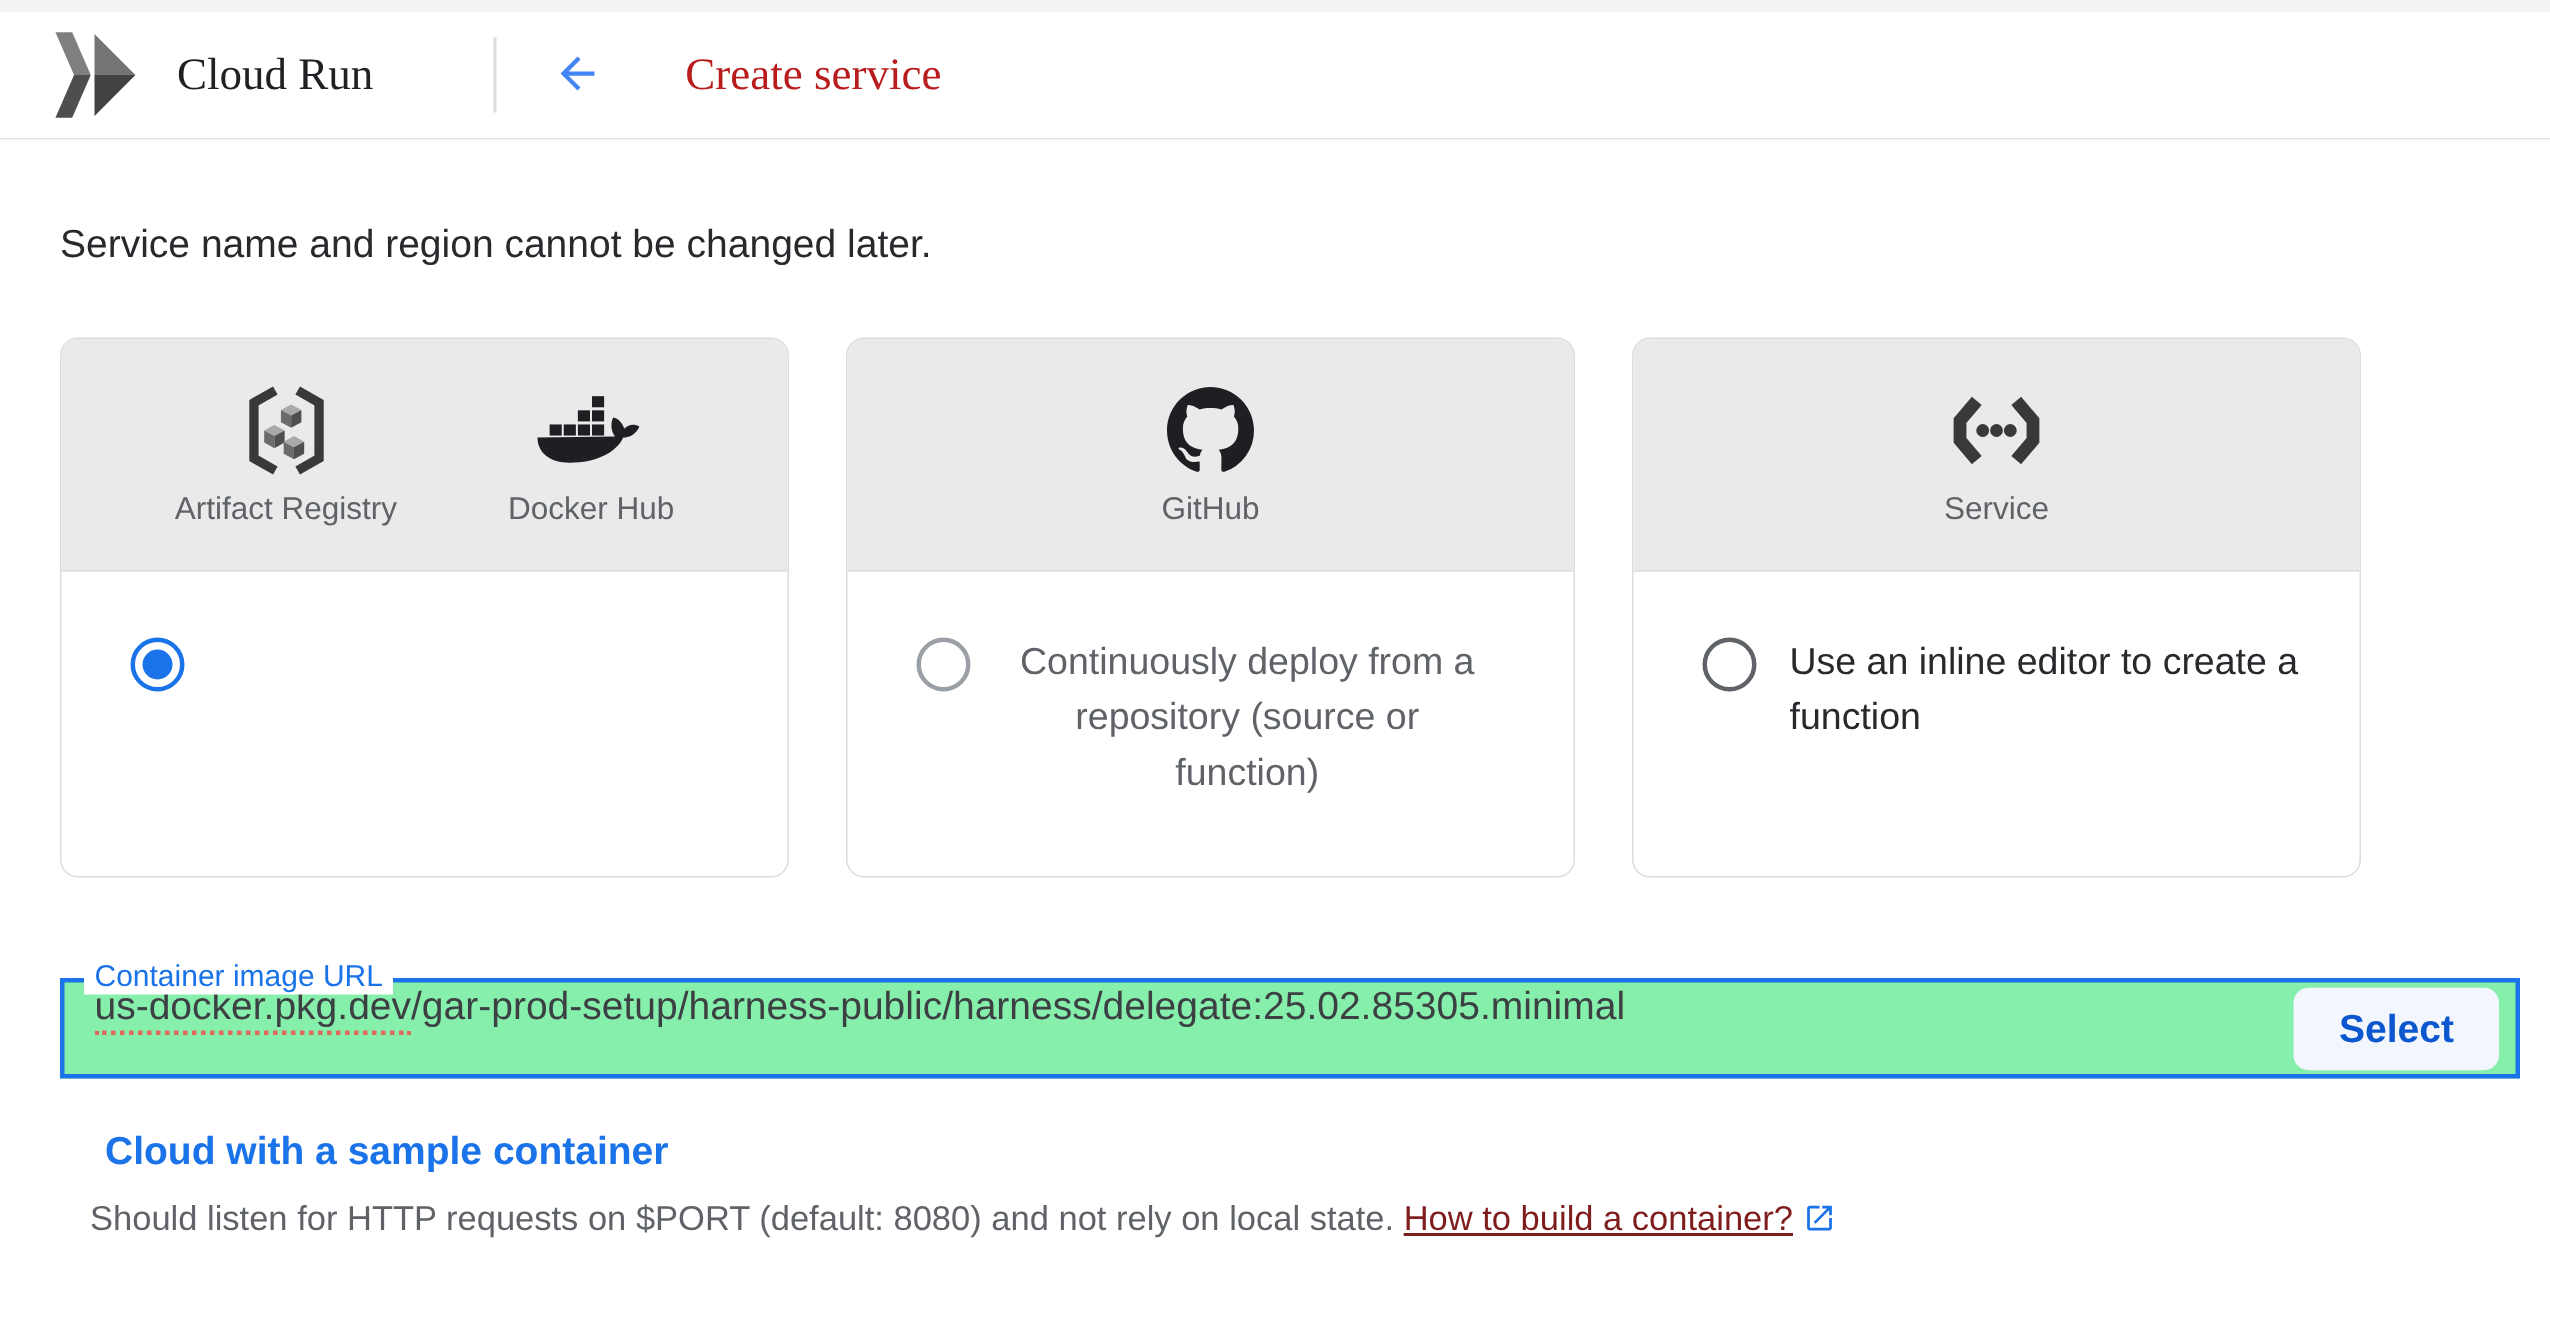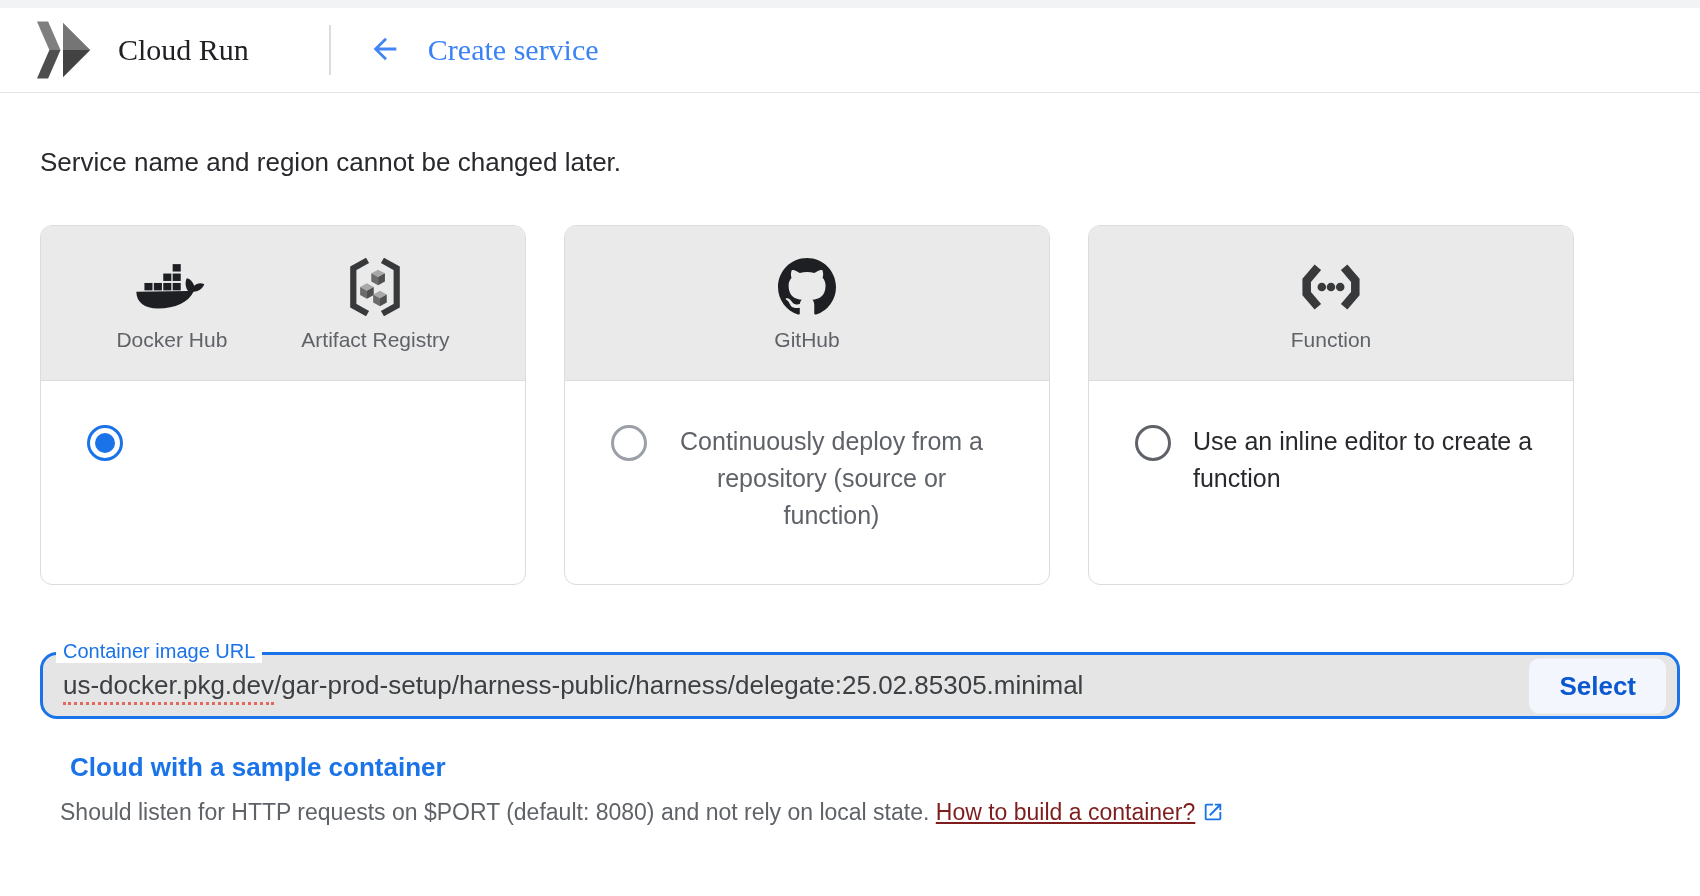--- a/index.html
+++ b/index.html
@@ -23,21 +23,21 @@
     background: #fff;
     font-family: Liberation Serif, serif;
   }
   .logo { width: 80px; height: 62px; display: flex; align-items: center; }
   .product-name { font-size: 30px; margin-left: 14px; color: #202124; }
   .header-divider { width: 2px; height: 50px; background: #dadce0; margin-left: 80px; }
   .back-btn {
     margin-left: 32px; width: 44px; height: 44px; border: none; background: transparent;
     display: flex; align-items: center; justify-content: center; cursor: pointer; padding: 0;
   }
-  .page-title { font-size: 30px; margin-left: 21px; color: #3b82f6; }
+  .page-title { font-size: 30px; margin-left: 50px; color: #b91c1c; }
 
   
   .main { padding: 0 40px; }
   .intro { margin-top: 50px; font-size: 26px; line-height: 38px; color: #27292d; }
 
   .cards { display: flex; gap: 38px; margin-top: 44px; }
   .card {
     width: 486px; height: 360px; box-sizing: border-box;
     border: 1px solid #dadce0; border-radius: 12px; overflow: hidden; background: #fff;
   }
@@ -63,22 +63,22 @@
   .radio.unselected-light { border: 3px solid #9aa0a6; }
   .radio.unselected-dark { border: 3px solid #5f6368; }
   .option-label { margin-left: 22px; font-size: 25px; line-height: 37px; }
   .option-label.dark  { color: #27292d; max-width: 355px; }
   .option-label.muted { color: #5f6368; max-width: 325px; text-align: center; }
 
   
   .field-wrap { position: relative; margin-top: 67px; width: 1640px; height: 67px; }
   .field {
     width: 100%; height: 100%; box-sizing: border-box;
-    border: 3px solid #1a73e8; border-radius: 17px;
-    display: flex; align-items: center; padding: 0 170px 0 20px; background: #e5e5e5;
+    border: 3px solid #1a73e8; border-radius: 0;
+    display: flex; align-items: flex-start; padding: 0 170px 0 20px; background: #86efac;
   }
   .field-label {
     position: absolute; top: -13px; left: 16px; background: #fff; padding: 0 7px;
     color: #1a73e8; font-size: 20px; line-height: 24px;
   }
   .field-value { font-size: 26px; color: #3c4043; white-space: nowrap; }
   .misspell { border-bottom: 3px dotted #e0695e; padding-bottom: 2px; }
   .select-btn {
     position: absolute; right: 14px; top: 50%; transform: translateY(-50%);
     background: #f3f6fc; color: #0b57d0; border: none; border-radius: 10px;
@@ -126,57 +126,57 @@
   <div class="intro">
     <div>Service name and region cannot be changed later.</div>
   </div>
 
   <div class="cards">
 
     <div class="card">
       <div class="card-top">
         <div class="source">
           <span class="source-icon">
-            <svg width="74" height="56" viewBox="0 0 110 80">
-              <g fill="#1d1f23">
-                <rect x="14" y="34" width="12" height="11"></rect>
-                <rect x="28" y="34" width="12" height="11"></rect>
-                <rect x="42" y="34" width="12" height="11"></rect>
-                <rect x="56" y="34" width="12" height="11"></rect>
-                <rect x="42" y="20" width="12" height="11"></rect>
-                <rect x="56" y="20" width="12" height="11"></rect>
-                <rect x="56" y="6" width="12" height="11"></rect>
-                <path d="M2 47 C2 62 14 72 34 72 C60 72 80 62 87 47 C94 47 100 43 103 36 C98 33 92 34 88 38 C86 32 82 28 77 27 C74 33 75 41 79 46 Z"></path>
-              </g>
-            </svg>
-          </span>
-          <span class="source-label">Docker Hub</span>
-        </div>
-        <div class="source">
-          <span class="source-icon">
             <svg width="62" height="62" viewBox="0 0 100 100">
               <g stroke="#37393b" stroke-width="10" fill="none">
                 <path d="M38 7 L15 20 L15 80 L38 93"></path>
                 <path d="M62 7 L85 20 L85 80 L62 93"></path>
               </g>
               <g>
                 <polygon points="44,28 55,22 66,28 55,34" fill="#a8a8a8"></polygon>
                 <polygon points="44,28 55,34 55,47 44,41" fill="#6b6b6b"></polygon>
                 <polygon points="66,28 55,34 55,47 66,41" fill="#4f4f4f"></polygon>
                 <polygon points="26,50 37,44 48,50 37,56" fill="#a8a8a8"></polygon>
                 <polygon points="26,50 37,56 37,69 26,63" fill="#6b6b6b"></polygon>
                 <polygon points="48,50 37,56 37,69 48,63" fill="#4f4f4f"></polygon>
                 <polygon points="47,62 58,56 69,62 58,68" fill="#a8a8a8"></polygon>
                 <polygon points="47,62 58,68 58,81 47,75" fill="#6b6b6b"></polygon>
                 <polygon points="69,62 58,68 58,81 69,75" fill="#4f4f4f"></polygon>
               </g>
             </svg>
           </span>
           <span class="source-label">Artifact Registry</span>
         </div>
+        <div class="source">
+          <span class="source-icon">
+            <svg width="74" height="56" viewBox="0 0 110 80">
+              <g fill="#1d1f23">
+                <rect x="14" y="34" width="12" height="11"></rect>
+                <rect x="28" y="34" width="12" height="11"></rect>
+                <rect x="42" y="34" width="12" height="11"></rect>
+                <rect x="56" y="34" width="12" height="11"></rect>
+                <rect x="42" y="20" width="12" height="11"></rect>
+                <rect x="56" y="20" width="12" height="11"></rect>
+                <rect x="56" y="6" width="12" height="11"></rect>
+                <path d="M2 47 C2 62 14 72 34 72 C60 72 80 62 87 47 C94 47 100 43 103 36 C98 33 92 34 88 38 C86 32 82 28 77 27 C74 33 75 41 79 46 Z"></path>
+              </g>
+            </svg>
+          </span>
+          <span class="source-label">Docker Hub</span>
+        </div>
       </div>
       <div class="card-body">
         <div class="option-row">
           <span class="radio selected"></span>
         </div>
       </div>
     </div>
 
     <div class="card">
       <div class="card-top">
@@ -202,21 +202,21 @@
         <div class="source">
           <span class="source-icon">
             <svg width="66" height="46" viewBox="0 0 100 70">
               <path d="M30 5 L13 25 L13 45 L30 65" stroke="#37393b" stroke-width="13" fill="none"></path>
               <path d="M70 5 L87 25 L87 45 L70 65" stroke="#37393b" stroke-width="13" fill="none"></path>
               <circle cx="36" cy="35" r="6.5" fill="#37393b"></circle>
               <circle cx="50" cy="35" r="6.5" fill="#37393b"></circle>
               <circle cx="64" cy="35" r="6.5" fill="#37393b"></circle>
             </svg>
           </span>
-          <span class="source-label">Function</span>
+          <span class="source-label">Service</span>
         </div>
       </div>
       <div class="card-body">
         <div class="option-row">
           <span class="radio unselected-dark"></span>
           <span class="option-label dark">Use an inline editor to create a function</span>
         </div>
       </div>
     </div>
 

